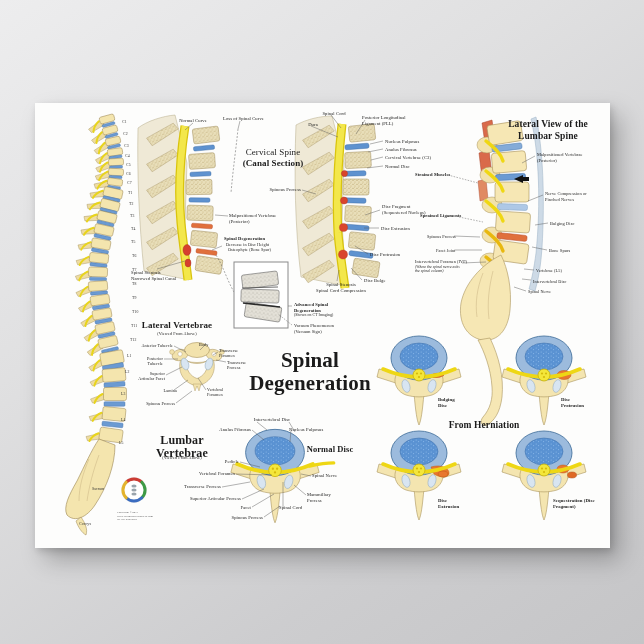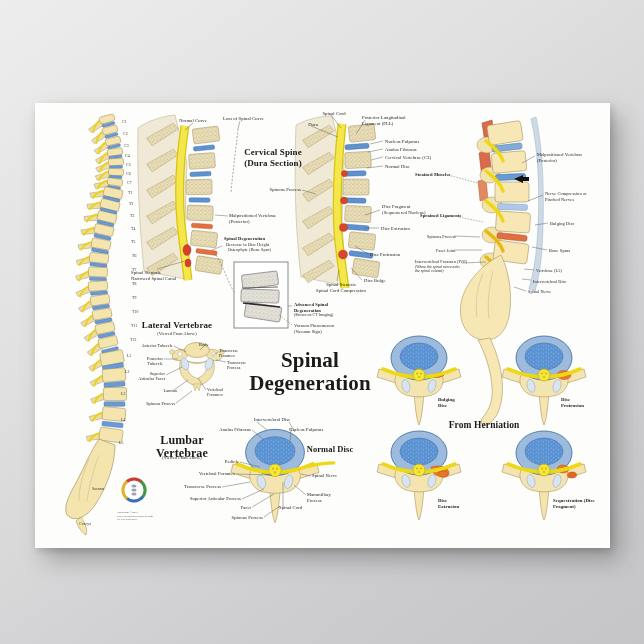--- a/index.html
+++ b/index.html
@@ -386,22 +386,23 @@
           <line x1="276" y1="373" x2="266" y2="371" stroke="#555" stroke-width="0.45"></line>
           <line x1="187" y1="384" x2="215" y2="379" stroke="#555" stroke-width="0.45"></line>
           <line x1="271" y1="392" x2="259" y2="382" stroke="#555" stroke-width="0.45"></line>
           <line x1="207" y1="396" x2="229" y2="386" stroke="#555" stroke-width="0.45"></line>
           <line x1="217" y1="404" x2="239" y2="391" stroke="#555" stroke-width="0.45"></line>
           <line x1="248" y1="404" x2="248" y2="379" stroke="#555" stroke-width="0.45"></line>
           <line x1="229" y1="414" x2="245" y2="403" stroke="#555" stroke-width="0.45"></line>
         </g>
     </svg>
     <div id="labels">
-        <div class="lb" style="left: 202px; top: 44px; width: 72px; font-size: 9px; text-align: center; font-weight: 700;">Cervical Spine</div>
-        <div class="lb" style="left: 202px; top: 55px; width: 72px; font-size: 9px; text-align: center; font-weight: 700;">(Dura Section)</div>
+        <div class="lb" style="left: 202px; top: 44px; width: 72px; font-size: 9px; text-align: center; font-weight: 400;">Cervical Spine</div>
+        <div class="lb" style="left: 202px; top: 55px; width: 72px; font-size: 9px; text-align: center; font-weight: 700;">(Canal Section)</div>
+        <div class="lb" style="left: 458px; top: 16px; width: 110px; font-size: 9.5px; text-align: center; font-weight: 700; line-height: 1.25;">Lateral View of the Lumbar Spine</div>
         <div class="lb" style="left: 210px; top: 246px; width: 130px; font-size: 21px; text-align: center; font-weight: 700; line-height: 1.08;">Spinal Degeneration</div>
         <div class="lb" style="left: 100px; top: 217px; width: 84px; font-size: 9px; text-align: center; font-weight: 700;">Lateral Vertebrae</div>
         <div class="lb" style="left: 100px; top: 228px; width: 84px; font-size: 4.2px; text-align: center;">(Viewed From Above)</div>
         <div class="lb" style="left: 114px; top: 331px; width: 66px; font-size: 12px; text-align: center; font-weight: 700; line-height: 1.12;">Lumbar Vertebrae</div>
         <div class="lb" style="left: 114px; top: 352px; width: 66px; font-size: 4.2px; text-align: center;">(Viewed From Above)</div>
         <div class="lb" style="left: 260px; top: 341px; width: 70px; font-size: 8.5px; text-align: center; font-weight: 700;">Normal Disc</div>
         <div class="lb" style="left: 400px; top: 317px; width: 98px; font-size: 9.5px; text-align: center; font-weight: 700;">From Herniation</div>
         <div class="lb" style="left: 140px; top: 15px; width: 36px; font-size: 4.6px; text-align: center;">Normal Curve</div>
         <div class="lb" style="left: 188px; top: 13px; width: 46px; font-size: 4.6px; text-align: left;">Loss of Spinal Curve</div>
         <div class="lb" style="left: 194px; top: 110px; width: 48px; font-size: 4.6px; text-align: left;">Malpositioned Vertebrae (Posterior)</div>

